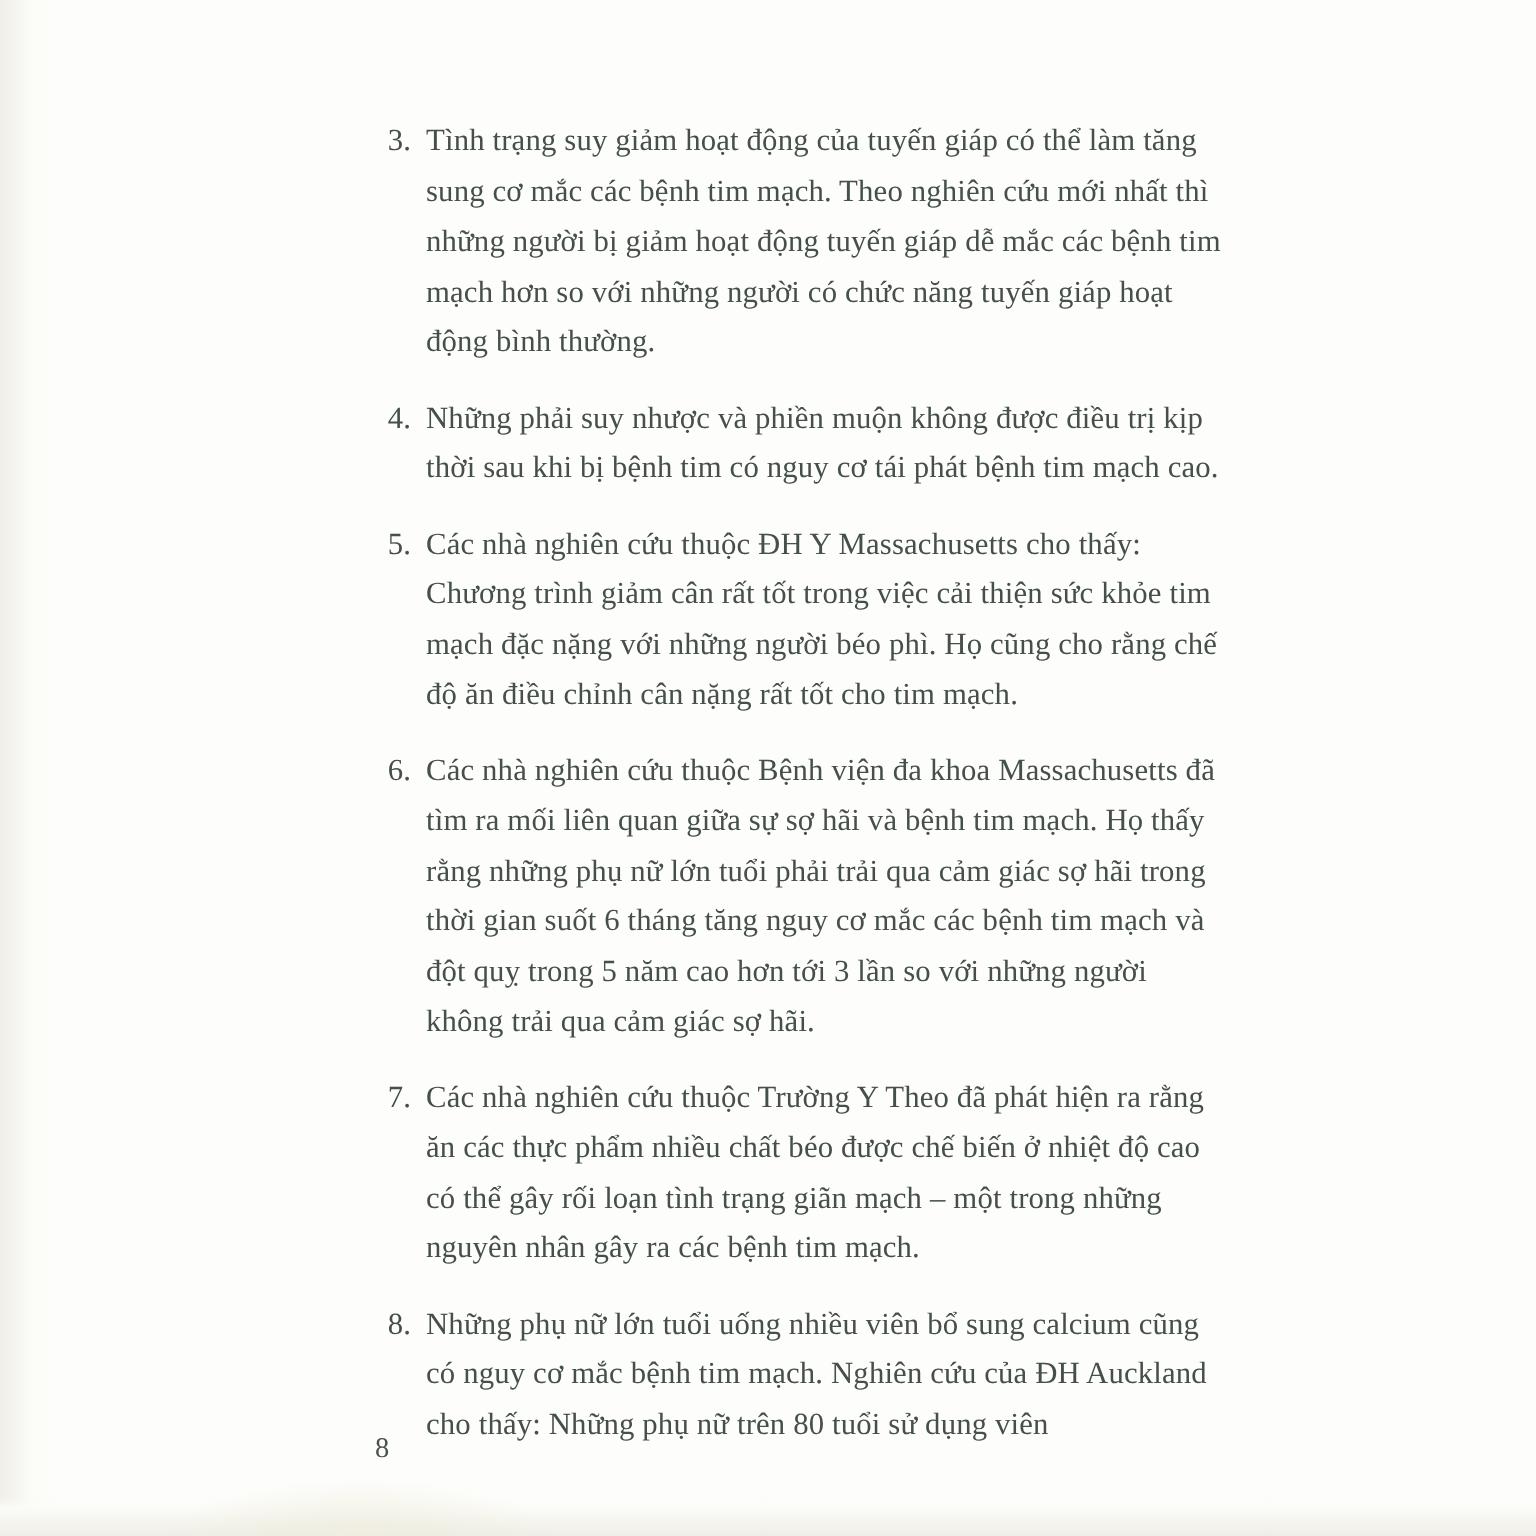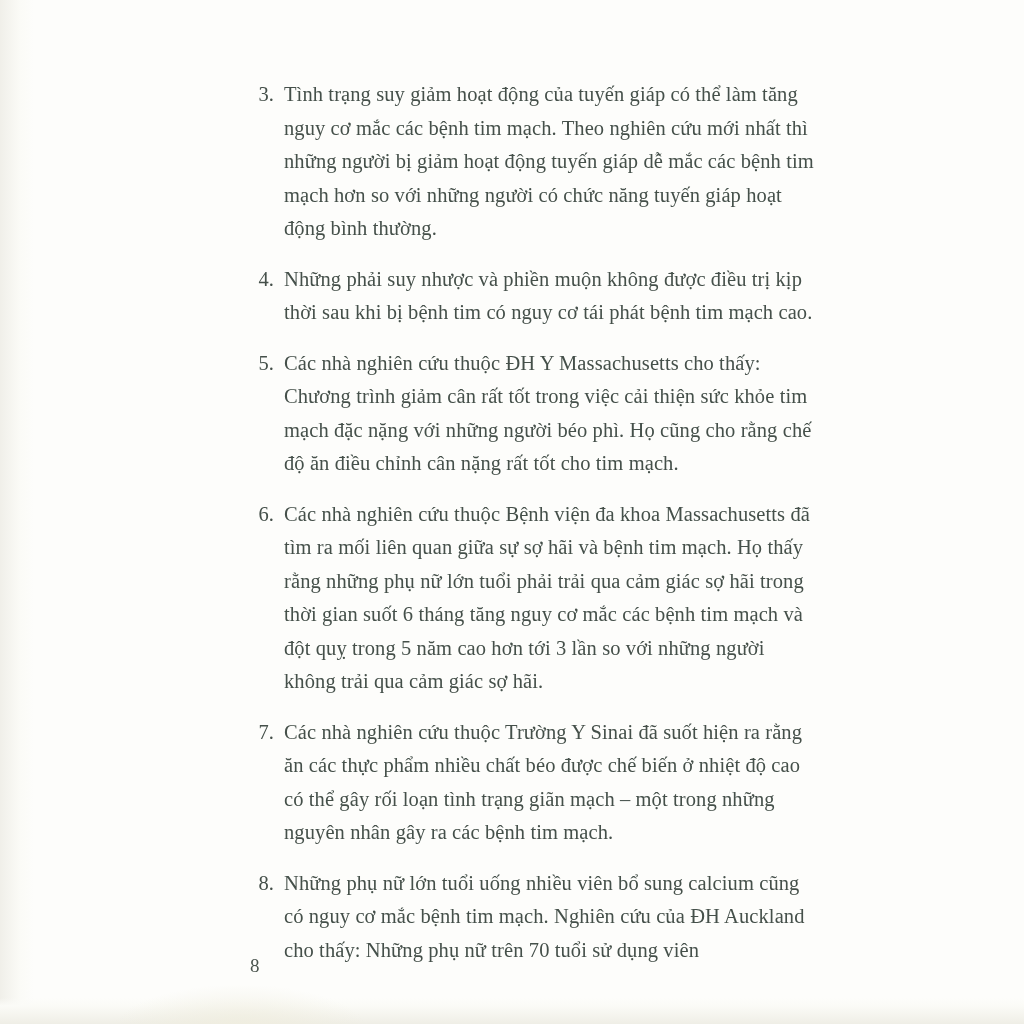--- a/index.html
+++ b/index.html
@@ -89,39 +89,39 @@
 
 <div class="page">
   <div class="page-edge-left"></div>
   <div class="page-edge-bottom"></div>
   <div class="page-edge-corner"></div>
 
   <div class="content">
     <ol class="list">
       <li>
         <span class="marker">3.</span>
-        <span class="para">Tình trạng suy giảm hoạt động của tuyến giáp có thể làm tăng nguy cơ mắc các bệnh tim mạch. Theo nghiên cứu mới nhất thì những người bị giảm hoạt động tuyến giáp dễ mắc các bệnh tim mạch hơn so với những người có chức năng tuyến giáp hoạt động bình thường.</span>
+        <span class="para">Tình trạng suy giảm hoạt động của tuyến giáp có thể làm tăng sung cơ mắc các bệnh tim mạch. Theo nghiên cứu mới nhất thì những người bị giảm hoạt động tuyến giáp dễ mắc các bệnh tim mạch hơn so với những người có chức năng tuyến giáp hoạt động bình thường.</span>
       </li>
       <li>
         <span class="marker">4.</span>
         <span class="para">Những phải suy nhược và phiền muộn không được điều trị kịp thời sau khi bị bệnh tim có nguy cơ tái phát bệnh tim mạch cao.</span>
       </li>
       <li>
         <span class="marker">5.</span>
         <span class="para">Các nhà nghiên cứu thuộc ĐH Y Massachusetts cho thấy: Chương trình giảm cân rất tốt trong việc cải thiện sức khỏe tim mạch đặc nặng với những người béo phì. Họ cũng cho rằng chế độ ăn điều chỉnh cân nặng rất tốt cho tim mạch.</span>
       </li>
       <li>
         <span class="marker">6.</span>
         <span class="para">Các nhà nghiên cứu thuộc Bệnh viện đa khoa Massachusetts đã tìm ra mối liên quan giữa sự sợ hãi và bệnh tim mạch. Họ thấy rằng những phụ nữ lớn tuổi phải trải qua cảm giác sợ hãi trong thời gian suốt 6 tháng tăng nguy cơ mắc các bệnh tim mạch và đột quỵ trong 5 năm cao hơn tới 3 lần so với những người không trải qua cảm giác sợ hãi.</span>
       </li>
       <li>
         <span class="marker">7.</span>
-        <span class="para">Các nhà nghiên cứu thuộc Trường Y Sinai đã suốt hiện ra rằng ăn các thực phẩm nhiều chất béo được chế biến ở nhiệt độ cao có thể gây rối loạn tình trạng giãn mạch – một trong những nguyên nhân gây ra các bệnh tim mạch.</span>
+        <span class="para">Các nhà nghiên cứu thuộc Trường Y Theo đã phát hiện ra rằng ăn các thực phẩm nhiều chất béo được chế biến ở nhiệt độ cao có thể gây rối loạn tình trạng giãn mạch – một trong những nguyên nhân gây ra các bệnh tim mạch.</span>
       </li>
       <li>
         <span class="marker">8.</span>
-        <span class="para">Những phụ nữ lớn tuổi uống nhiều viên bổ sung calcium cũng có nguy cơ mắc bệnh tim mạch. Nghiên cứu của ĐH Auckland cho thấy: Những phụ nữ trên 70 tuổi sử dụng viên</span>
+        <span class="para">Những phụ nữ lớn tuổi uống nhiều viên bổ sung calcium cũng có nguy cơ mắc bệnh tim mạch. Nghiên cứu của ĐH Auckland cho thấy: Những phụ nữ trên 80 tuổi sử dụng viên</span>
       </li>
     </ol>
   </div>
 
   <div class="folio">8</div>
 </div>
 
 </body></html>

